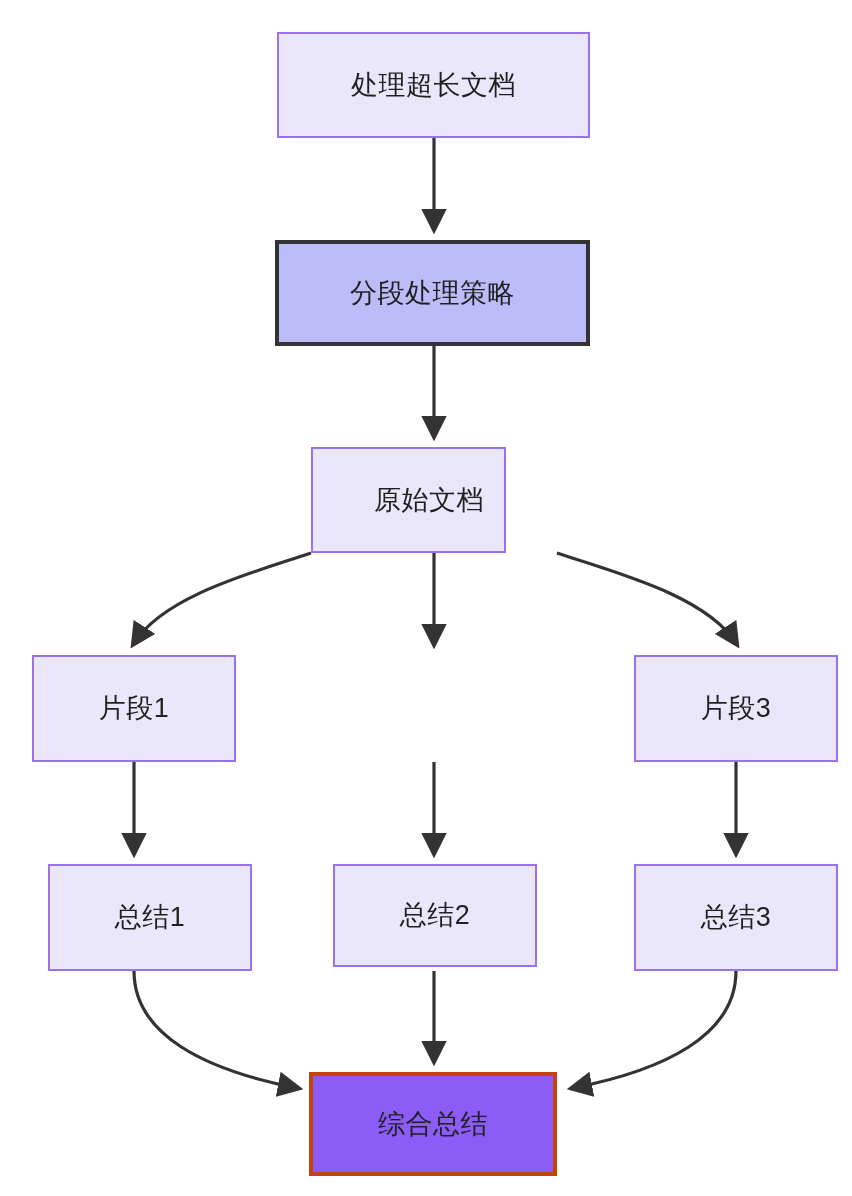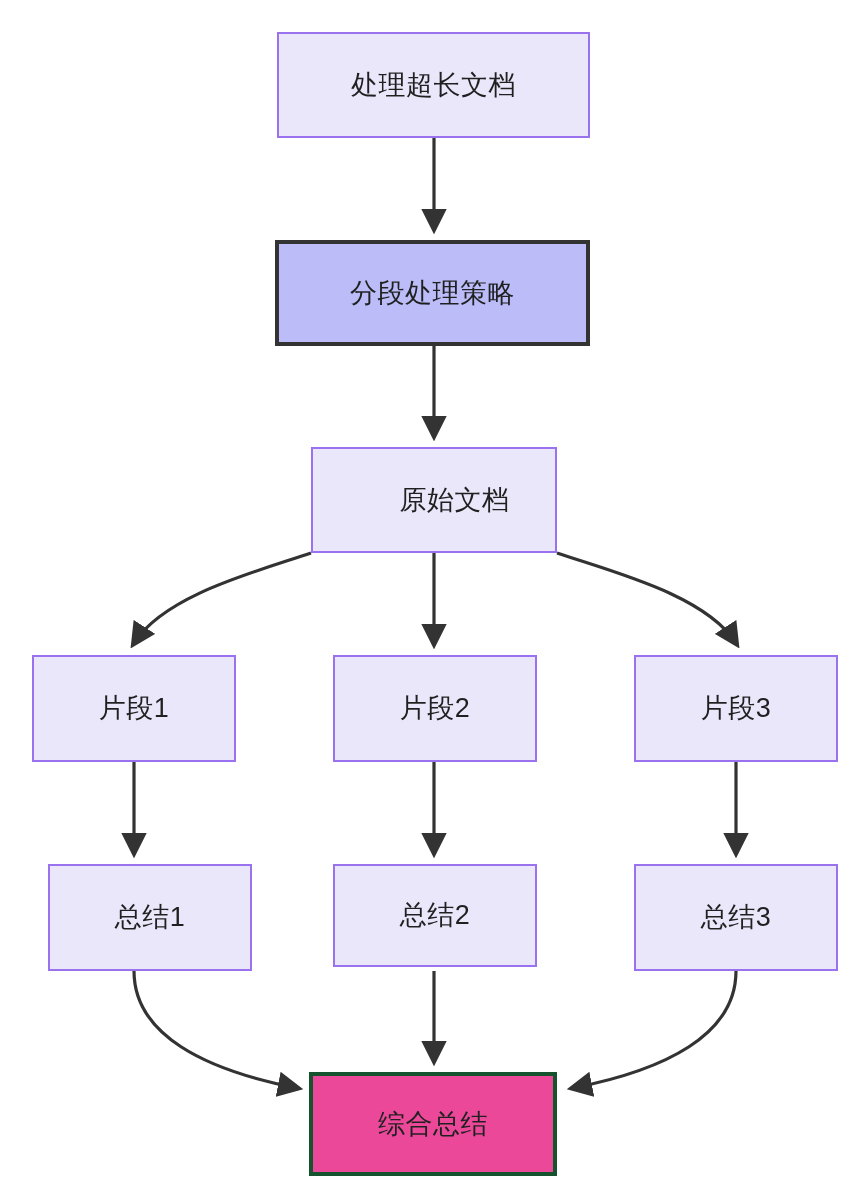--- a/index.html
+++ b/index.html
@@ -41,22 +41,22 @@
   }
   .node-normal {
     background: #ebe7fb;
     border: 2px solid #9a72f0;
   }
   .node-strategy {
     background: #bcbcf9;
     border: 4px solid #333333;
   }
   .node-final {
-    background: #ec4899;
-    border: 4px solid #14532d;
+    background: #8b5cf6;
+    border: 4px solid #c2410c;
   }
   .node-label {
     display: block;
     white-space: nowrap;
   }
 </style>
 </head>
 <body>
 
 <div id="diagram">
@@ -87,31 +87,28 @@
   </svg>
 
   <div class="node node-normal" style="left:277px; top:32px; width:313px; height:106px;">
     <span class="node-label">处理超长文档</span>
   </div>
 
   <div class="node node-strategy" style="left:275px; top:240px; width:315px; height:106px;">
     <span class="node-label">分段处理策略</span>
   </div>
 
-  <div class="node node-normal" style="left:311px; top:447px; width:246px; height:106px;padding-left:41px;">
+  <div class="node node-normal" style="left:311px; top:447px; width:195px; height:106px;padding-left:41px;">
     <span class="node-label">原始文档</span>
   </div>
 
   <div class="node node-normal" style="left:32px; top:655px; width:204px; height:107px;">
     <span class="node-label">片段1</span>
   </div>
 
-  <div class="node node-normal" style="left:333px; top:655px; width:204px; height:107px;">
-    <span class="node-label">片段2</span>
-  </div>
 
   <div class="node node-normal" style="left:634px; top:655px; width:204px; height:107px;align-items:center;">
     <span class="node-label">片段3</span>
   </div>
 
   <div class="node node-normal" style="left:48px; top:864px; width:204px; height:107px;">
     <span class="node-label">总结1</span>
   </div>
 
   <div class="node node-normal" style="left:333px; top:864px; width:204px; height:103px;">

